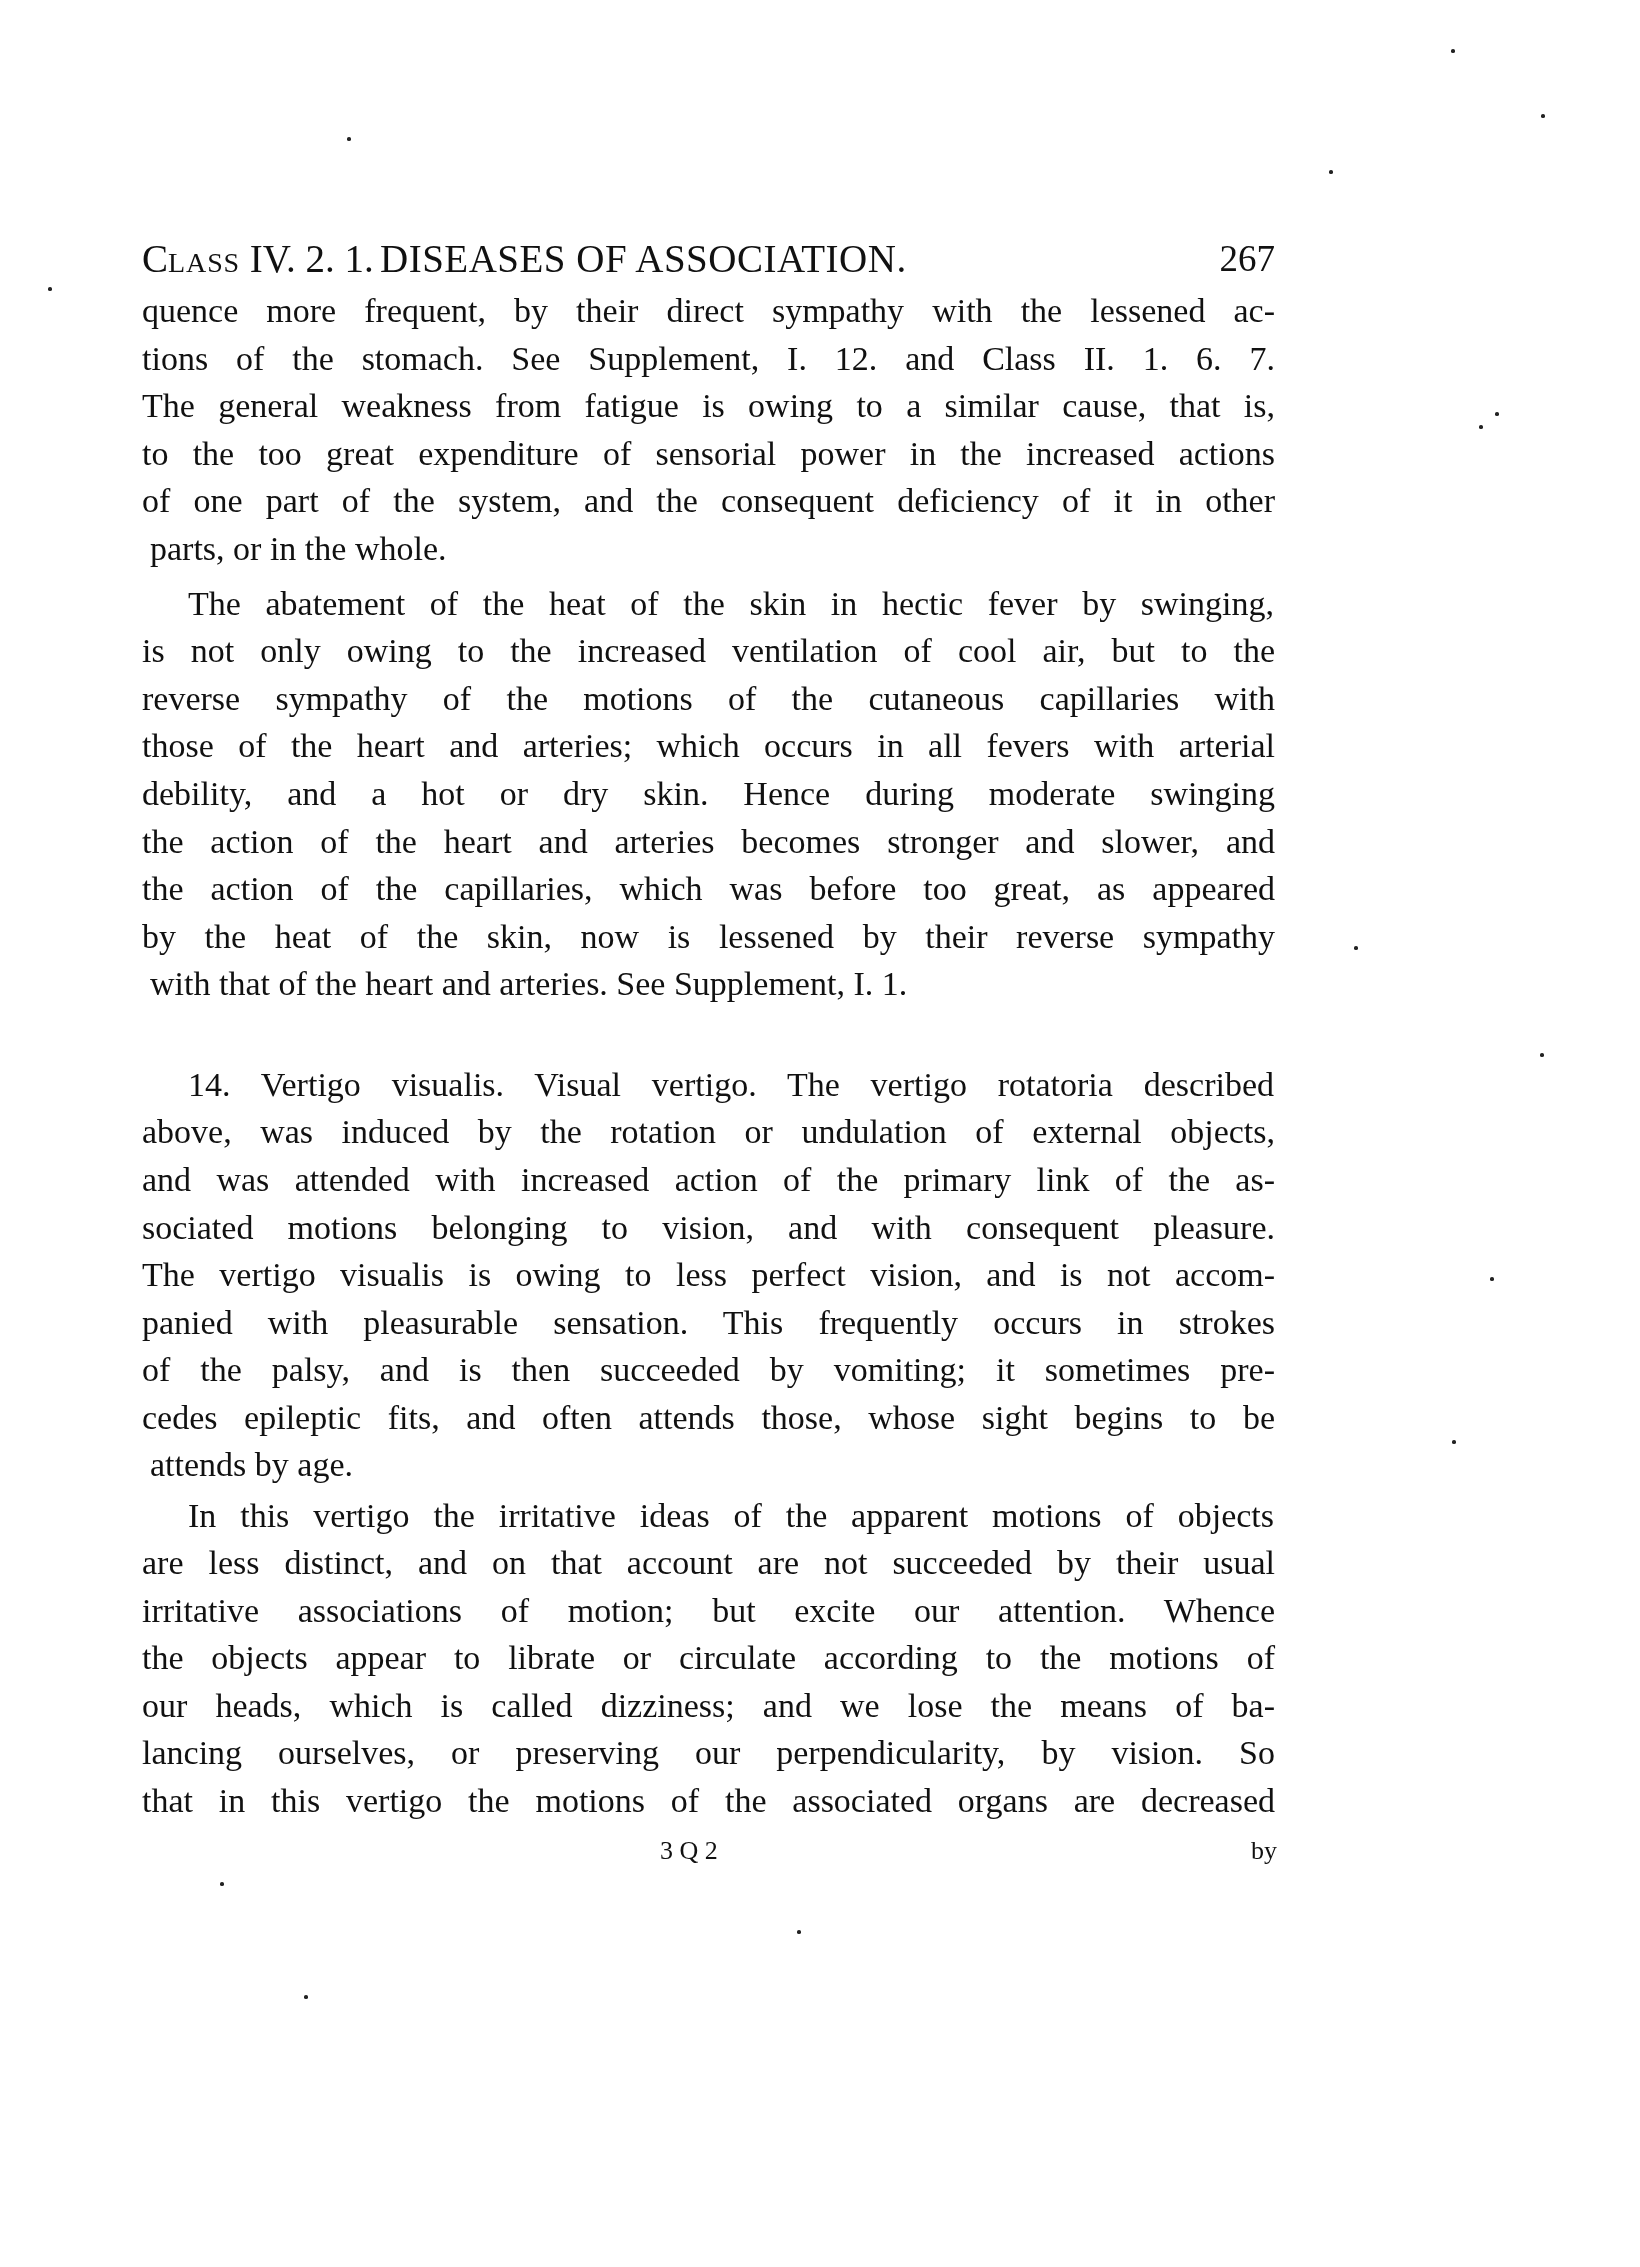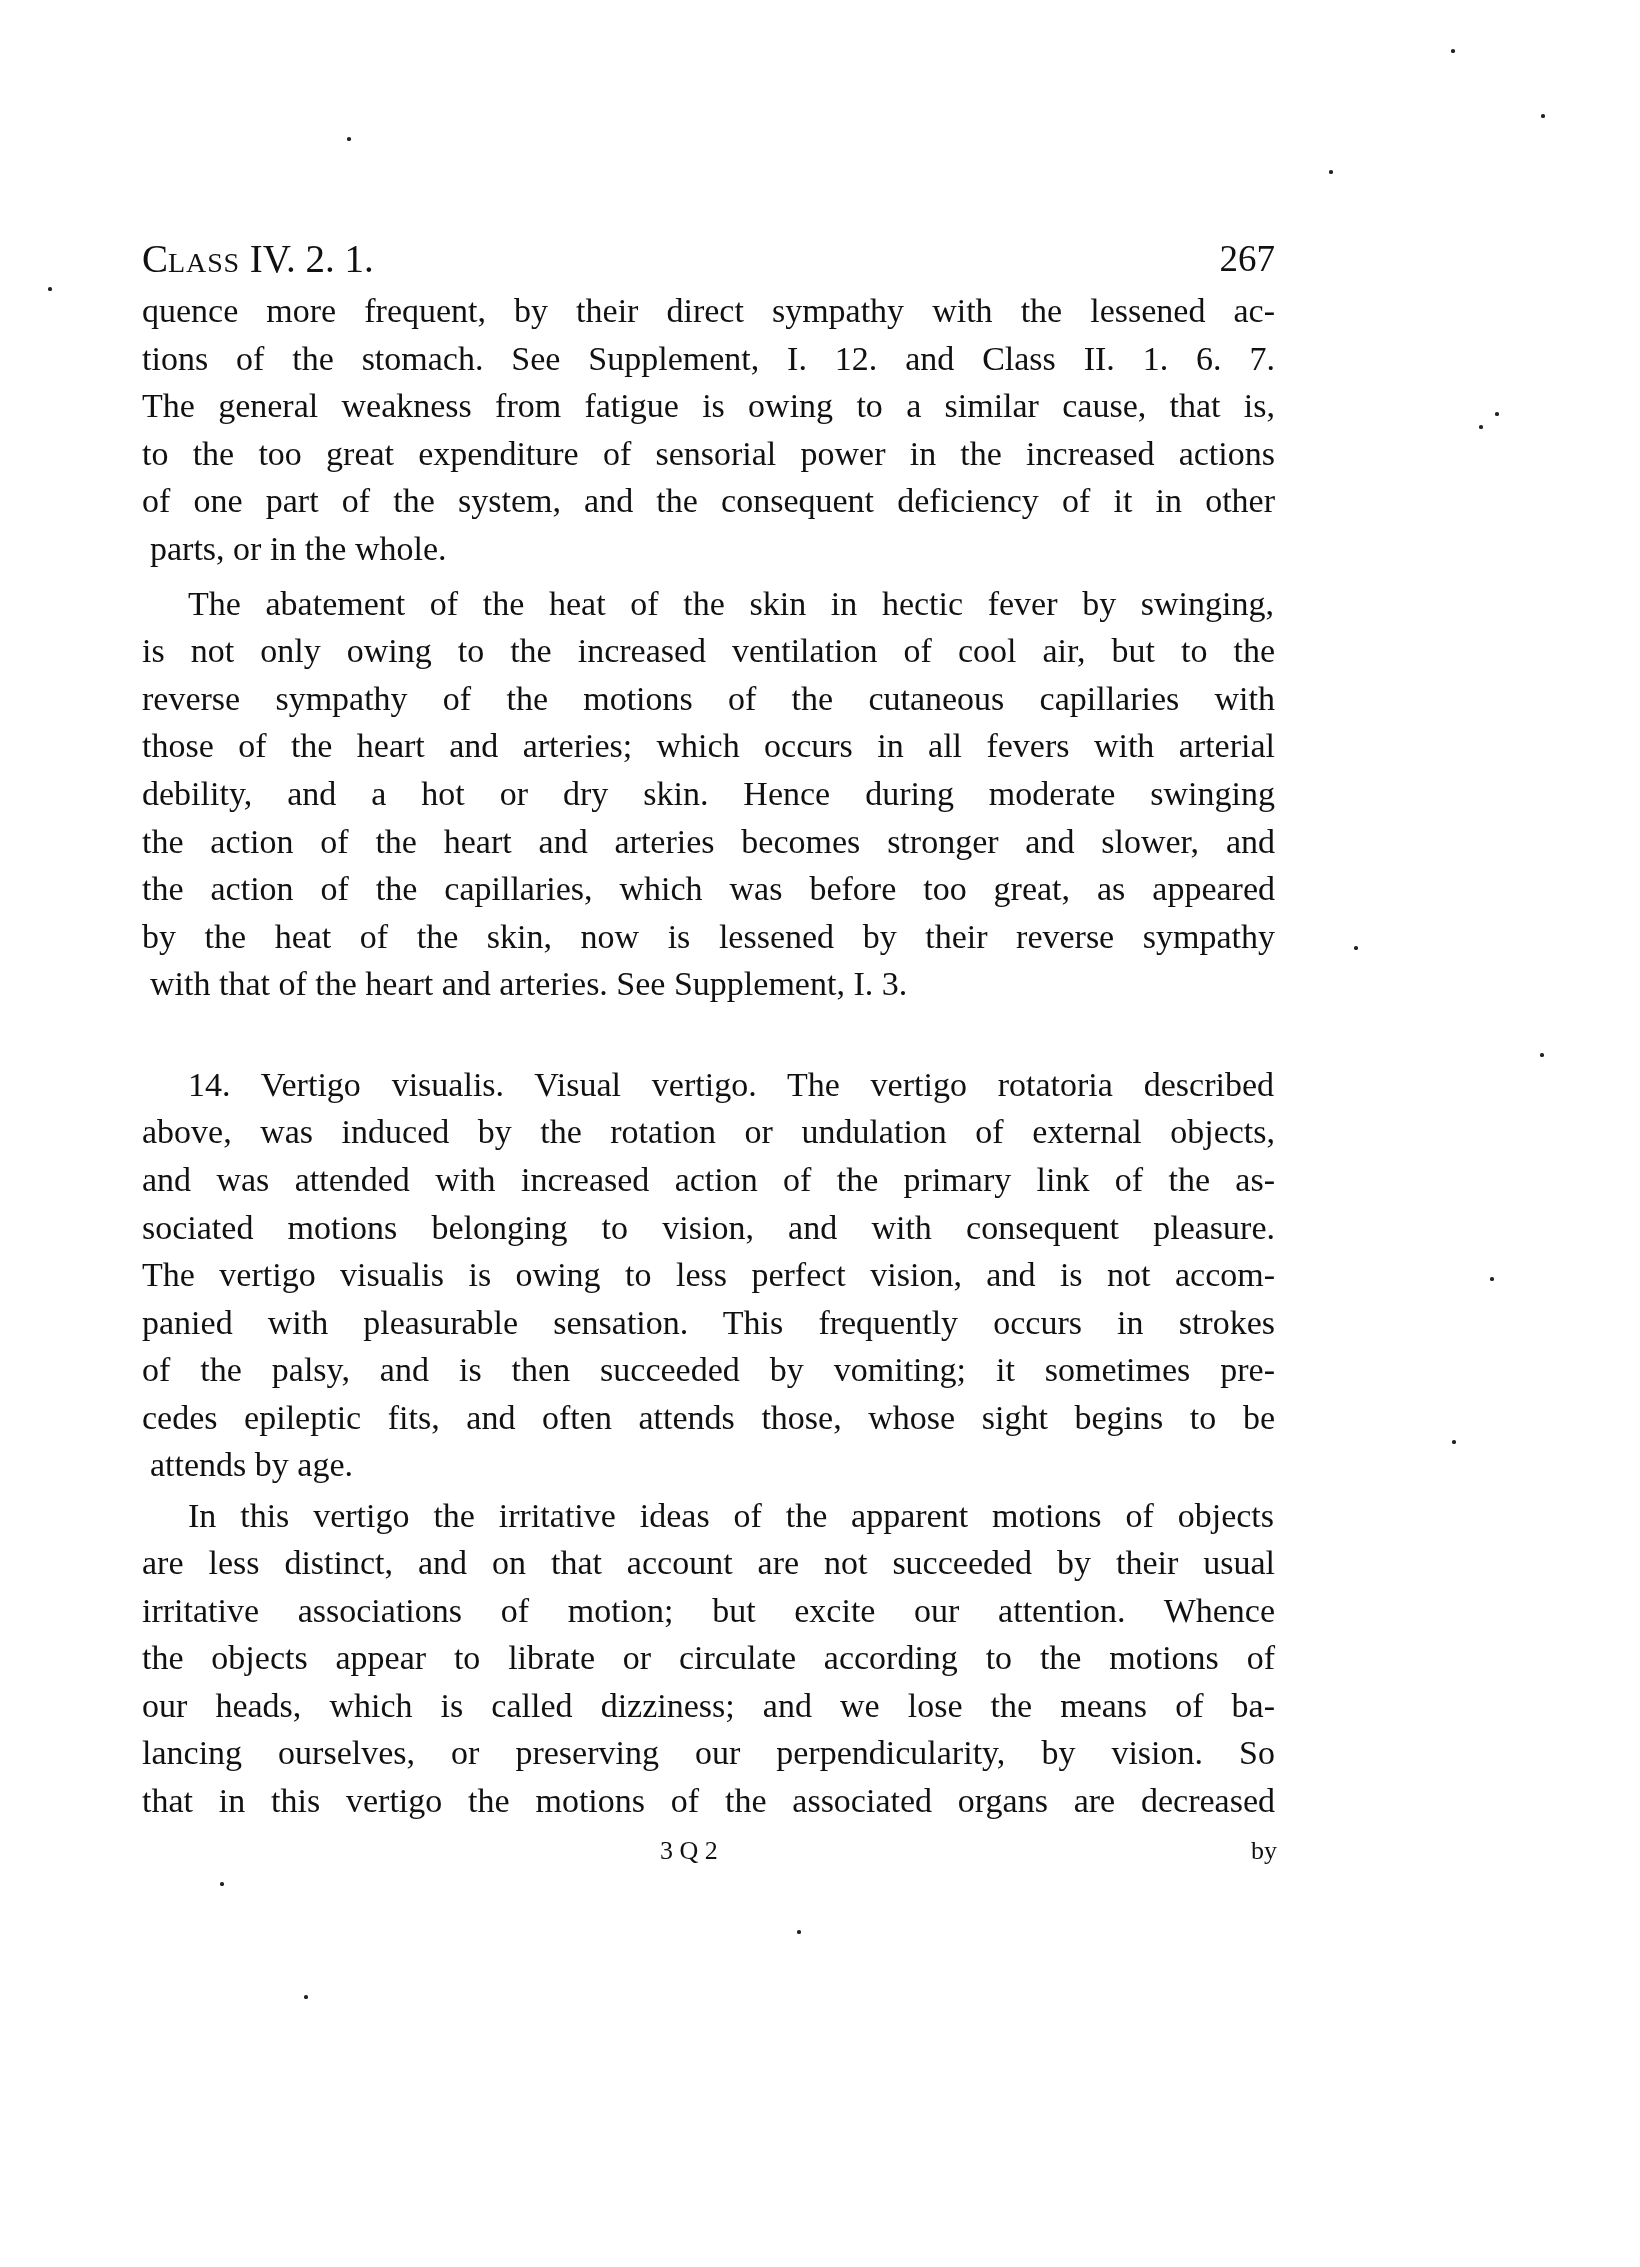--- a/index.html
+++ b/index.html
@@ -22,20 +22,21 @@
   .catchword { right: 364px; }
   .speck { position: absolute; width: 3.7px; height: 3.7px; background: #222; border-radius: 50%; }
 </style>
 </head>
 <body>
 
 <div class="page">
 
   <div class="runhead">
     <span class="class-label"><span>C</span><span class="sc">LASS</span> <span>IV. 2. 1.</span></span>
+    <span class="title">DISEASES OF ASSOCIATION.</span>
     <span class="pageno">267</span>
   </div>
 
   <div>
     <div class="line" style="top:287px">quence more frequent, by their direct sympathy with the lessened ac-</div>
     <div class="line" style="top:335px">tions of the stomach. See Supplement, I. 12. and Class II. 1. 6. 7.</div>
     <div class="line" style="top:382px">The general weakness from fatigue is owing to a similar cause, that is,</div>
     <div class="line" style="top:430px">to the too great expenditure of sensorial power in the increased actions</div>
     <div class="line" style="top:477px">of one part of the system, and the consequent deficiency of it in other</div>
     <div class="line last" style="top:525px">parts, or in the whole.</div>
@@ -43,21 +44,21 @@
 
   <div>
     <div class="line indent" style="top:580px">The abatement of the heat of the skin in hectic fever by swinging,</div>
     <div class="line" style="top:627px">is not only owing to the increased ventilation of cool air, but to the</div>
     <div class="line" style="top:675px">reverse sympathy of the motions of the cutaneous capillaries with</div>
     <div class="line" style="top:722px">those of the heart and arteries; which occurs in all fevers with arterial</div>
     <div class="line" style="top:770px">debility, and a hot or dry skin. Hence during moderate swinging</div>
     <div class="line" style="top:818px">the action of the heart and arteries becomes stronger and slower, and</div>
     <div class="line" style="top:865px">the action of the capillaries, which was before too great, as appeared</div>
     <div class="line" style="top:913px">by the heat of the skin, now is lessened by their reverse sympathy</div>
-    <div class="line last" style="top:960px">with that of the heart and arteries. See Supplement, I. 3.</div>
+    <div class="line last" style="top:960px">with that of the heart and arteries. See Supplement, I. 1.</div>
   </div>
 
   <div>
     <div class="line indent" style="top:1061px"><span>14.</span> <span class="it">Vertigo visualis.</span> <span>Visual vertigo. The vertigo rotatoria described</span></div>
     <div class="line" style="top:1108px">above, was induced by the rotation or undulation of external objects,</div>
     <div class="line" style="top:1156px">and was attended with increased action of the primary link of the as-</div>
     <div class="line" style="top:1204px">sociated motions belonging to vision, and with consequent pleasure.</div>
     <div class="line" style="top:1251px">The vertigo visualis is owing to less perfect vision, and is not accom-</div>
     <div class="line" style="top:1299px">panied with pleasurable sensation. This frequently occurs in strokes</div>
     <div class="line" style="top:1346px">of the palsy, and is then succeeded by vomiting; it sometimes pre-</div>

